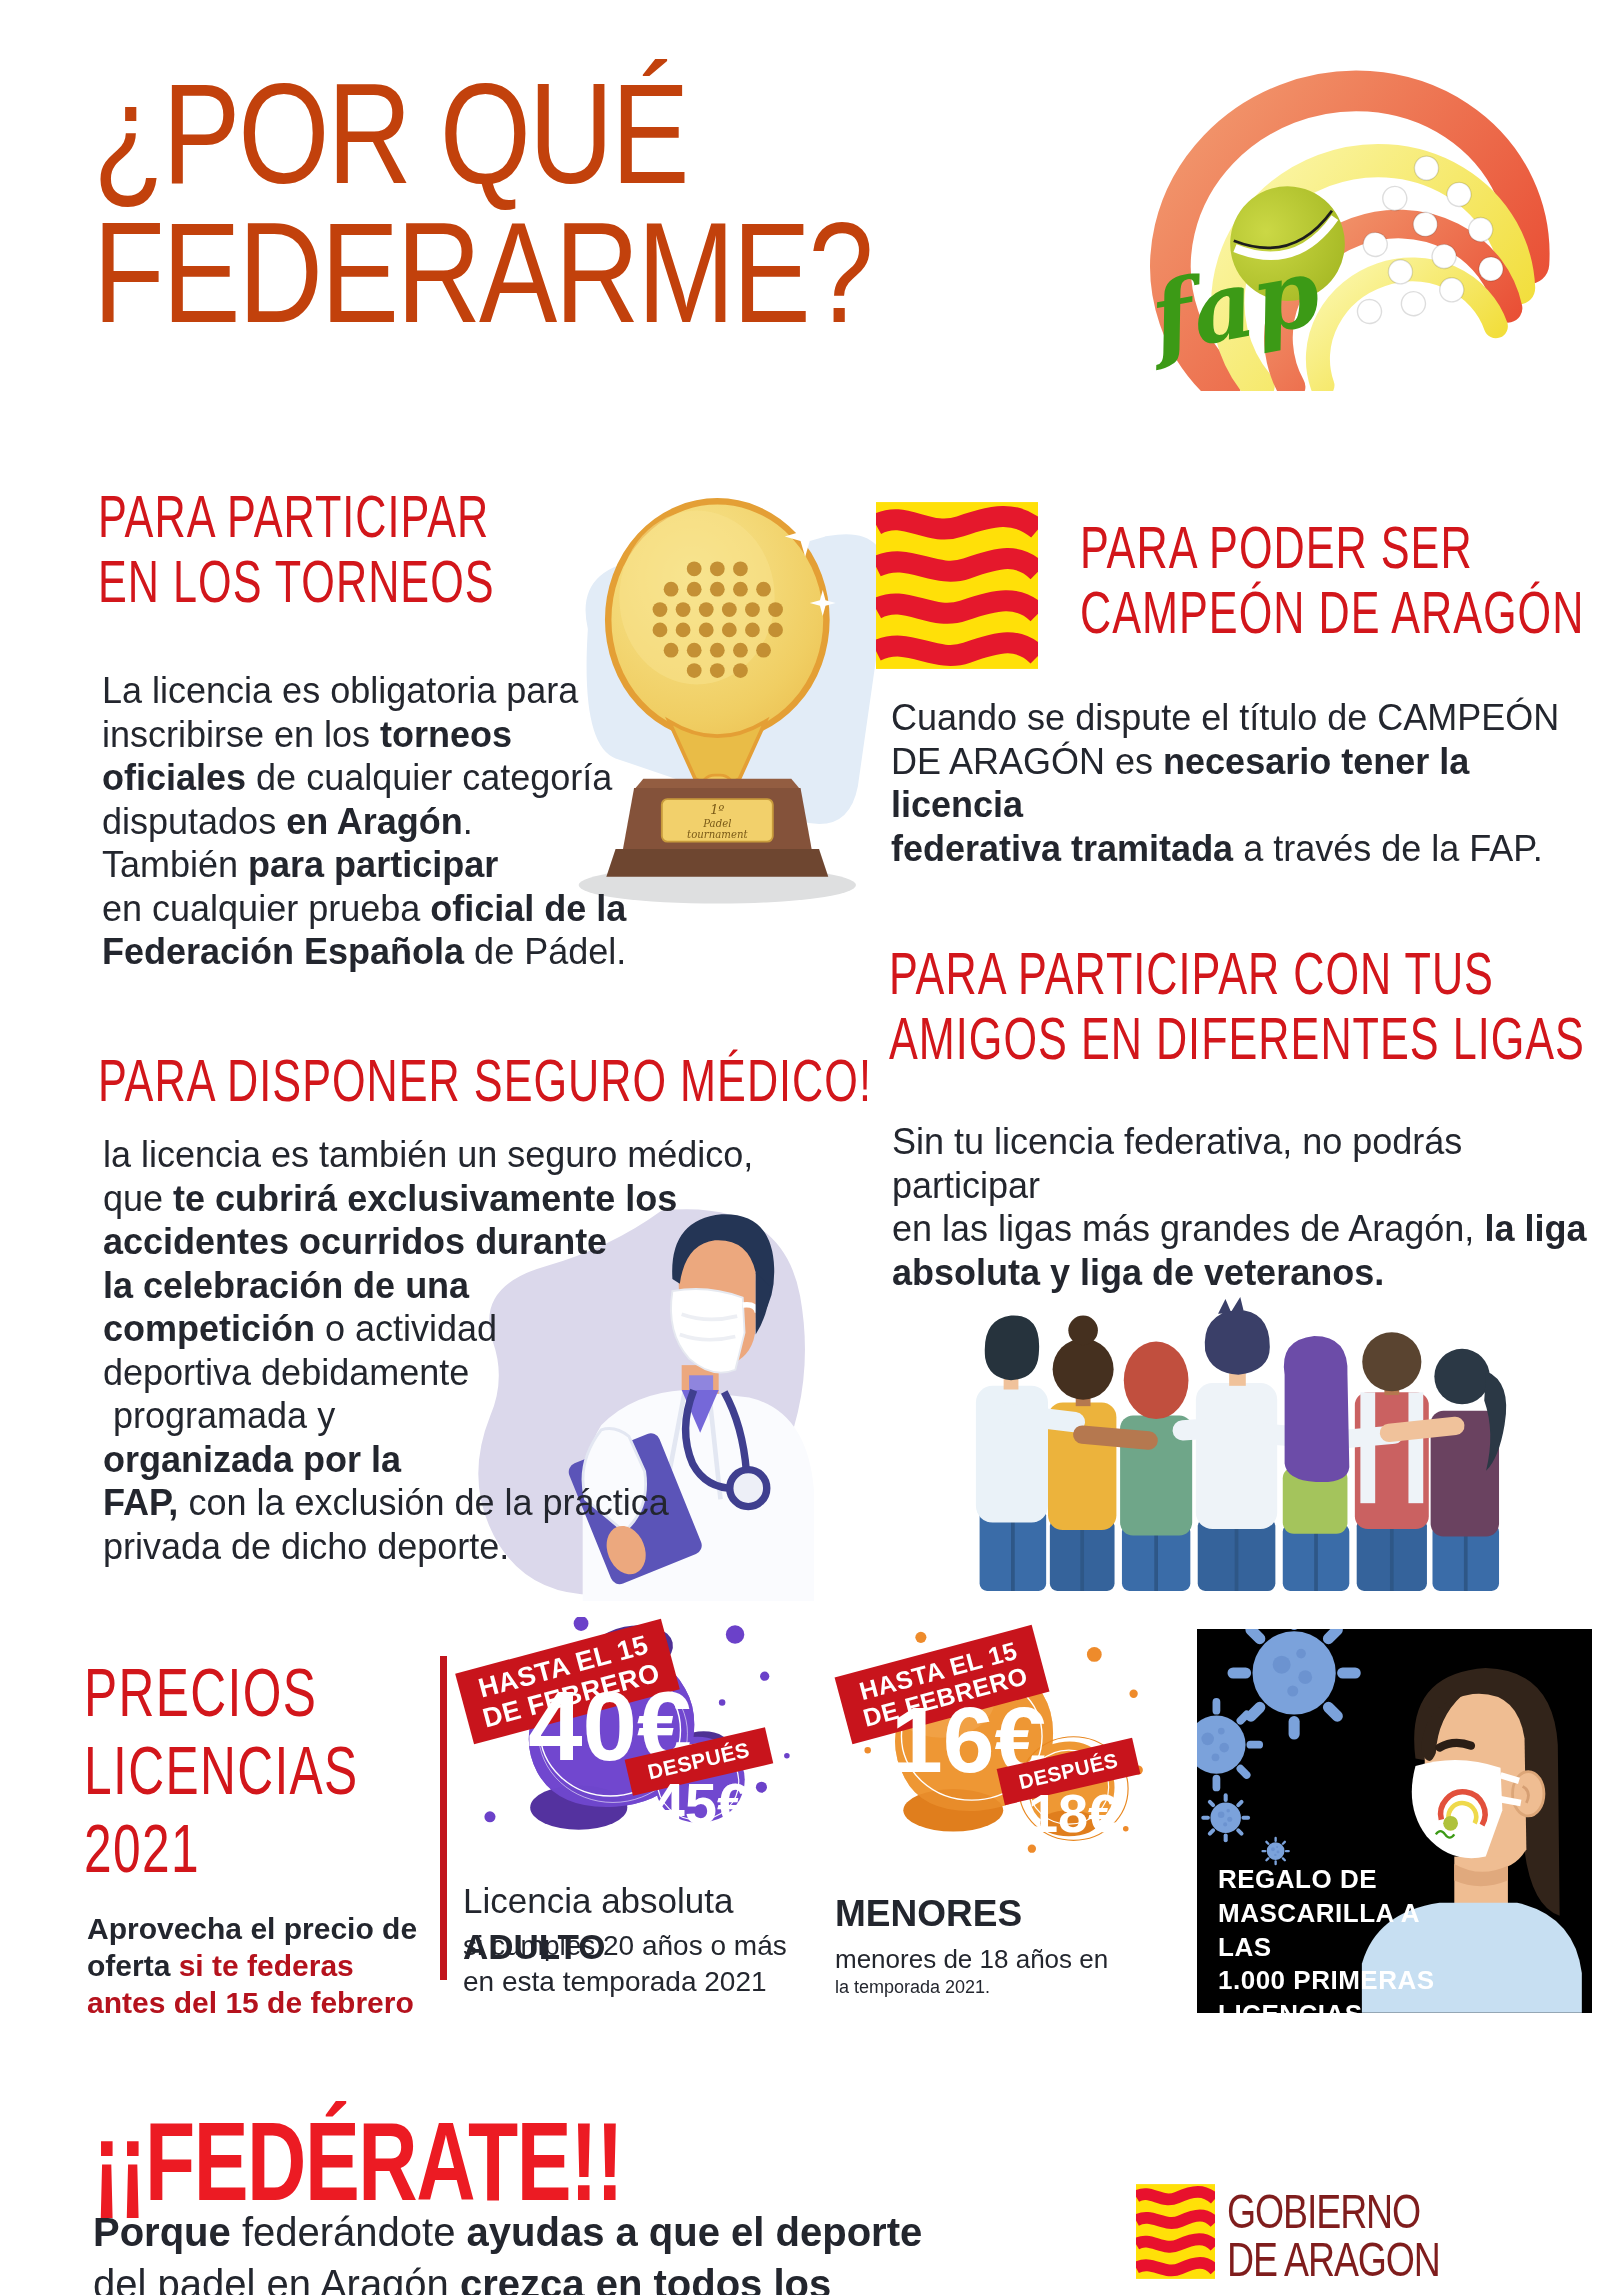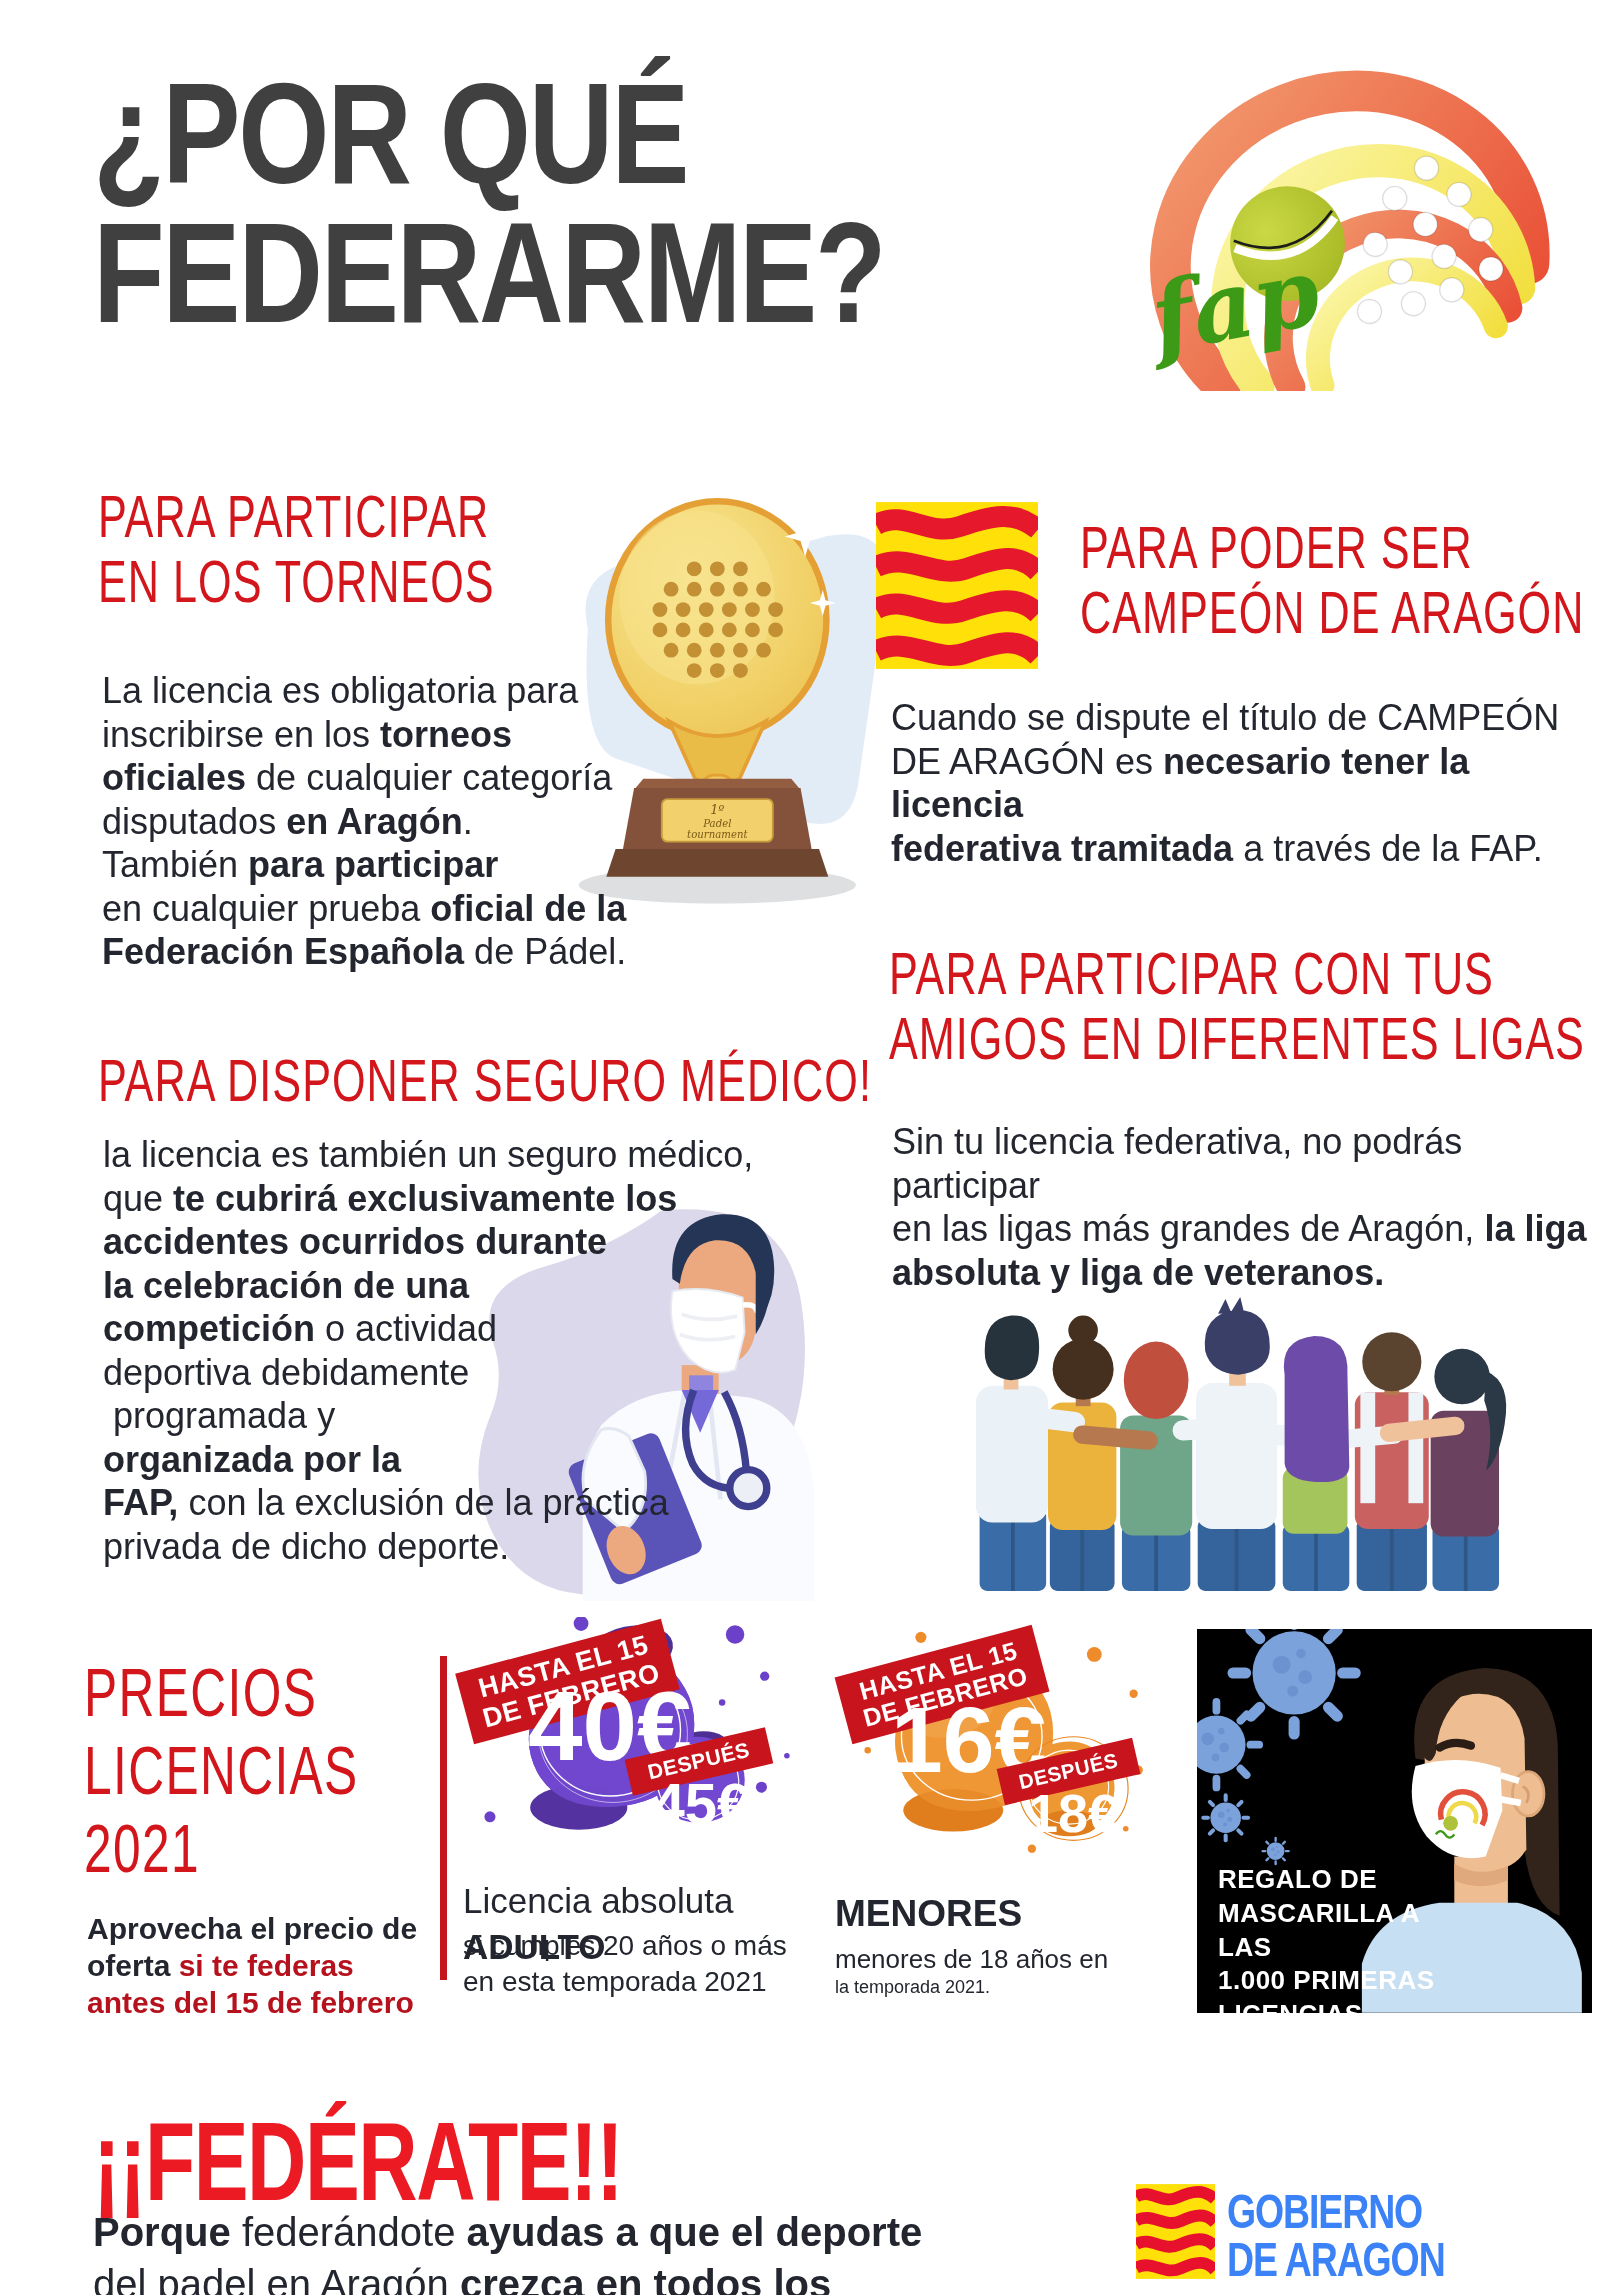--- a/index.html
+++ b/index.html
@@ -4,42 +4,42 @@
 <style>
   html,body{margin:0;padding:0;background:#ffffff;}
   .page{position:relative;width:1623px;height:2295px;background:#fff;overflow:hidden;
         font-family:"Liberation Sans","DejaVu Sans",sans-serif;color:#23262E;}
   .abs{position:absolute;}
   .cx{display:inline-block;transform-origin:left top;}
   .cx82{transform:scaleX(.82);}
   .cx74{transform:scaleX(.74);}
   .cx72{transform:scaleX(.72);}
   .cx78{transform:scaleX(.78);}
-  .title{font-size:143px;font-weight:700;line-height:.97;color:#404040;letter-spacing:-2.8px;white-space:nowrap;}
+  .title{font-size:143px;font-weight:400;line-height:.97;color:#c2410c;letter-spacing:-2.8px;white-space:nowrap;}
   .hred{font-size:60px;font-weight:400;line-height:1.08;color:#D2161B;letter-spacing:1.4px;white-space:nowrap;}
   .body-txt{font-size:36px;line-height:1.21;white-space:pre-wrap;color:#23262E;}
   .body-txt .b{font-weight:700;}
   .red{color:#B5121D;}
   .hprecios{font-size:69px;font-weight:400;line-height:1.13;color:#D2161B;letter-spacing:1.9px;white-space:nowrap;}
   .note{font-size:30px;font-weight:700;line-height:1.24;white-space:pre-wrap;}
   .divider{width:6.5px;height:324px;background:#C2151C;}
   .price-group{width:366px;}
   .blob-svg{position:absolute;left:0;top:0;}
   .ribbon{position:absolute;background:#C8141C;color:#fff;font-weight:700;text-align:center;
           line-height:1.08;padding:7.4px 14px;white-space:pre-wrap;letter-spacing:0.5px;}
   .price{position:absolute;color:#fff;font-weight:700;text-align:center;white-space:nowrap;}
   .caption{position:absolute;text-align:left;white-space:pre-wrap;line-height:1.3;}
   .caption .b{font-weight:700;}
   .bluebox{background:#000000;overflow:hidden;}
   .mask-text{position:absolute;color:#fff;font-weight:700;font-size:26px;line-height:1.3;white-space:pre-wrap;letter-spacing:0.5px;}
   .federate{font-size:111px;font-weight:700;color:#EC1B23;letter-spacing:-1.9px;white-space:nowrap;}
   .footer-txt{font-size:40px;line-height:1.3;white-space:pre-wrap;}
   .footer-txt .b{font-weight:700;}
   .gob{display:flex;align-items:flex-start;}
-  .gob-text{font-size:48px;font-weight:700;line-height:1.0;color:#3b82f6;letter-spacing:-1.4px;white-space:nowrap;margin-left:12px;margin-top:3.7px;}
+  .gob-text{font-size:48px;font-weight:400;line-height:1.0;color:#7f1d1d;letter-spacing:-1.4px;white-space:nowrap;margin-left:12px;margin-top:3.7px;}
   .plaque-text{font-family:"DejaVu Serif",serif;font-style:italic;}
 </style>
 </head>
 <body>
 
 <div class="page">
 
   <div class="abs title" style="left:93px;top:65px;">
     <span class="cx cx82"><span>¿POR QUÉ</span><br><span>FEDERARME?</span></span>
   </div>

